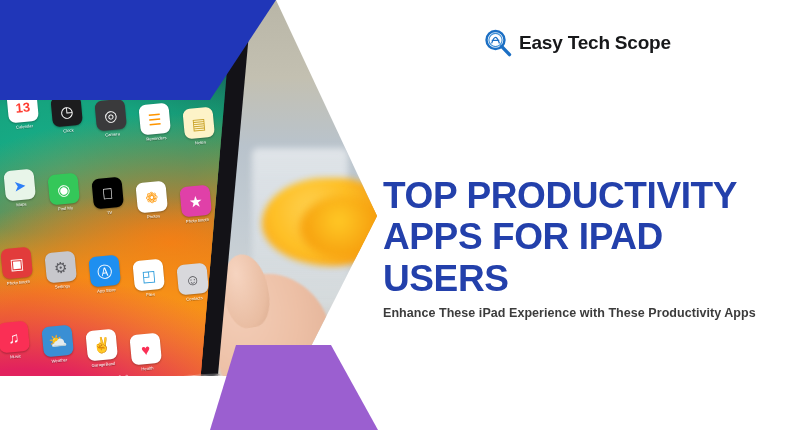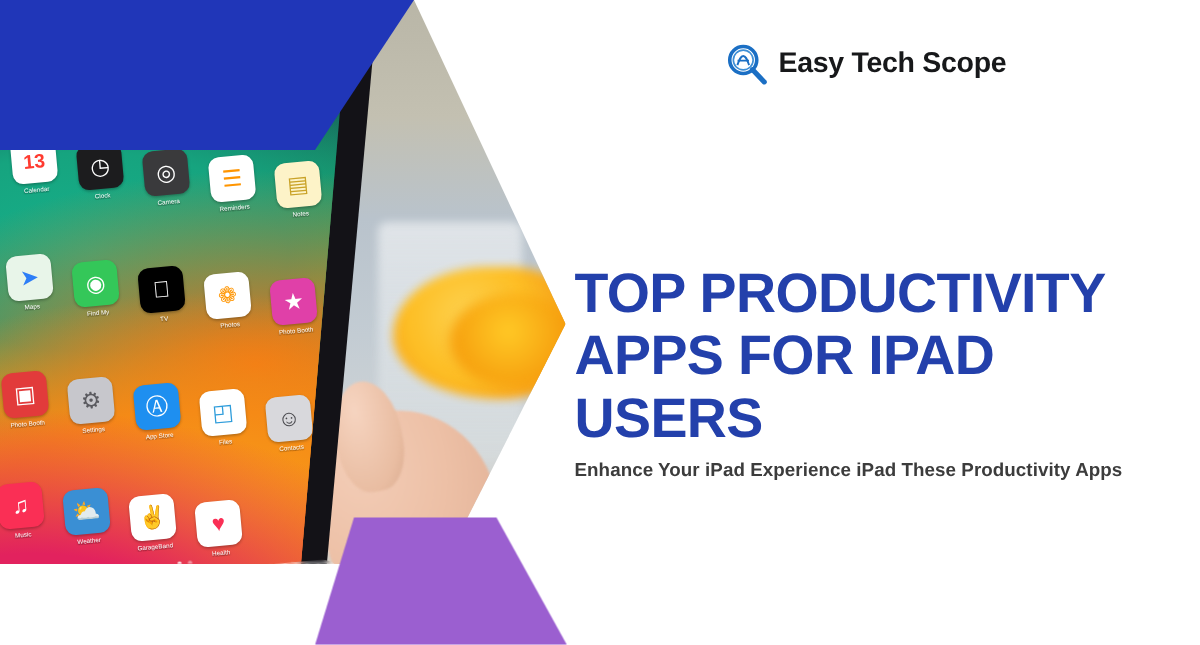--- a/index.html
+++ b/index.html
@@ -393,15 +393,15 @@
         <path d="M8.6 15.4c1.2-3.4 2.1-6.1 3.9-6.1s2.6 2.7 3.9 6.1" fill="none" stroke="#1b6fc4" stroke-width="1.3"></path>
         <line x1="8.7" y1="12.4" x2="16.3" y2="12.4" stroke="#1b6fc4" stroke-width="1.2"></line>
         <line x1="18.6" y1="18.4" x2="26.5" y2="26.6" stroke="#1b6fc4" stroke-width="3.4" stroke-linecap="round"></line>
       </svg>
     </span>
     <span class="logo-text">Easy Tech Scope</span>
   </div>
 
   <h1 class="headline">TOP PRODUCTIVITY APPS FOR IPAD USERS</h1>
 
-  <p class="subhead">Enhance Your iPad Experience iPad These Productivity Apps</p>
+  <p class="subhead">Enhance These iPad Experience with These Productivity Apps</p>
 
 </div>
 
 </body></html>

